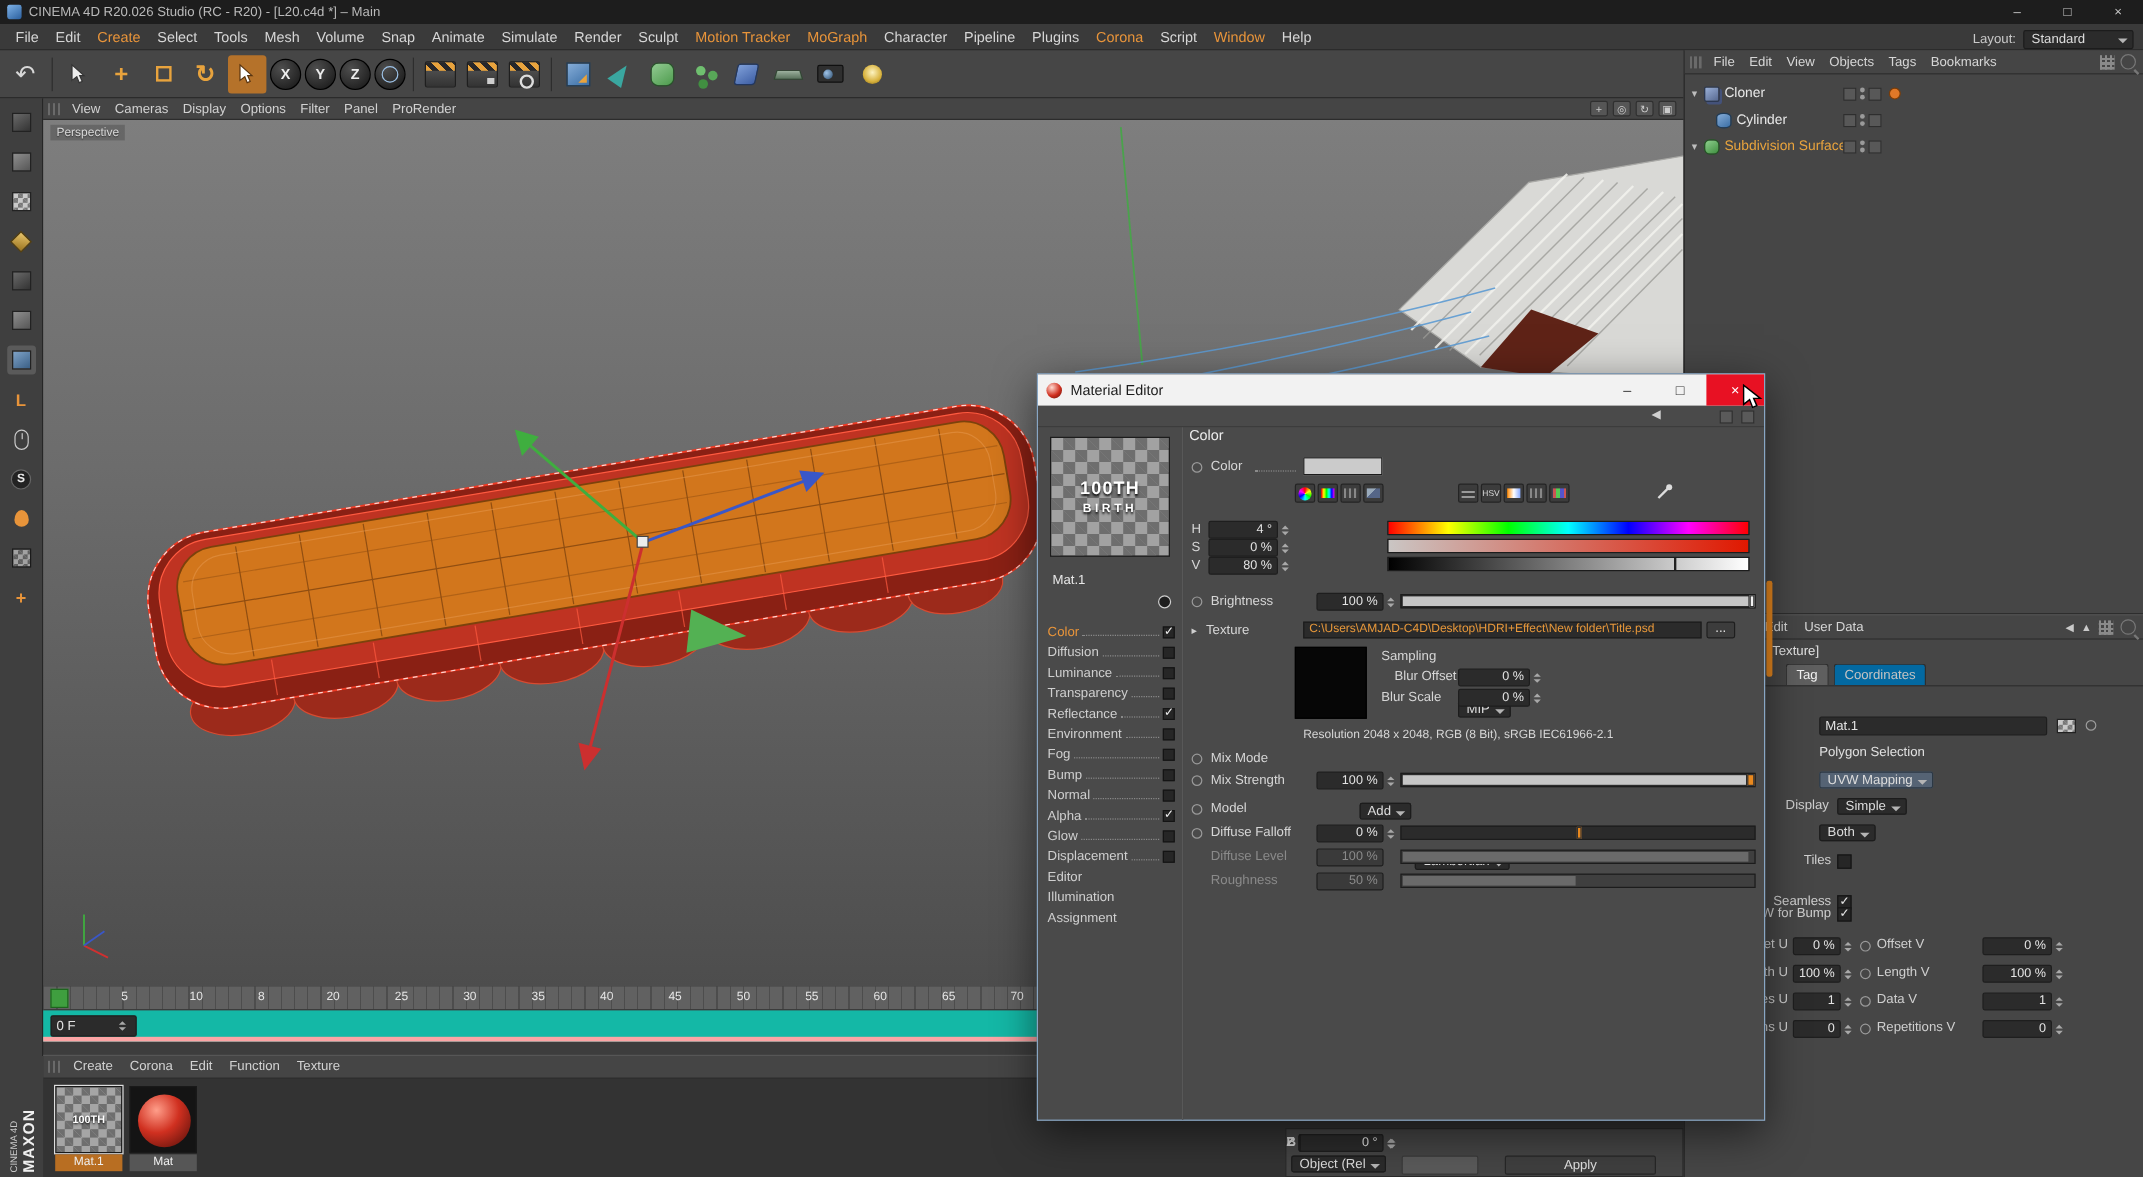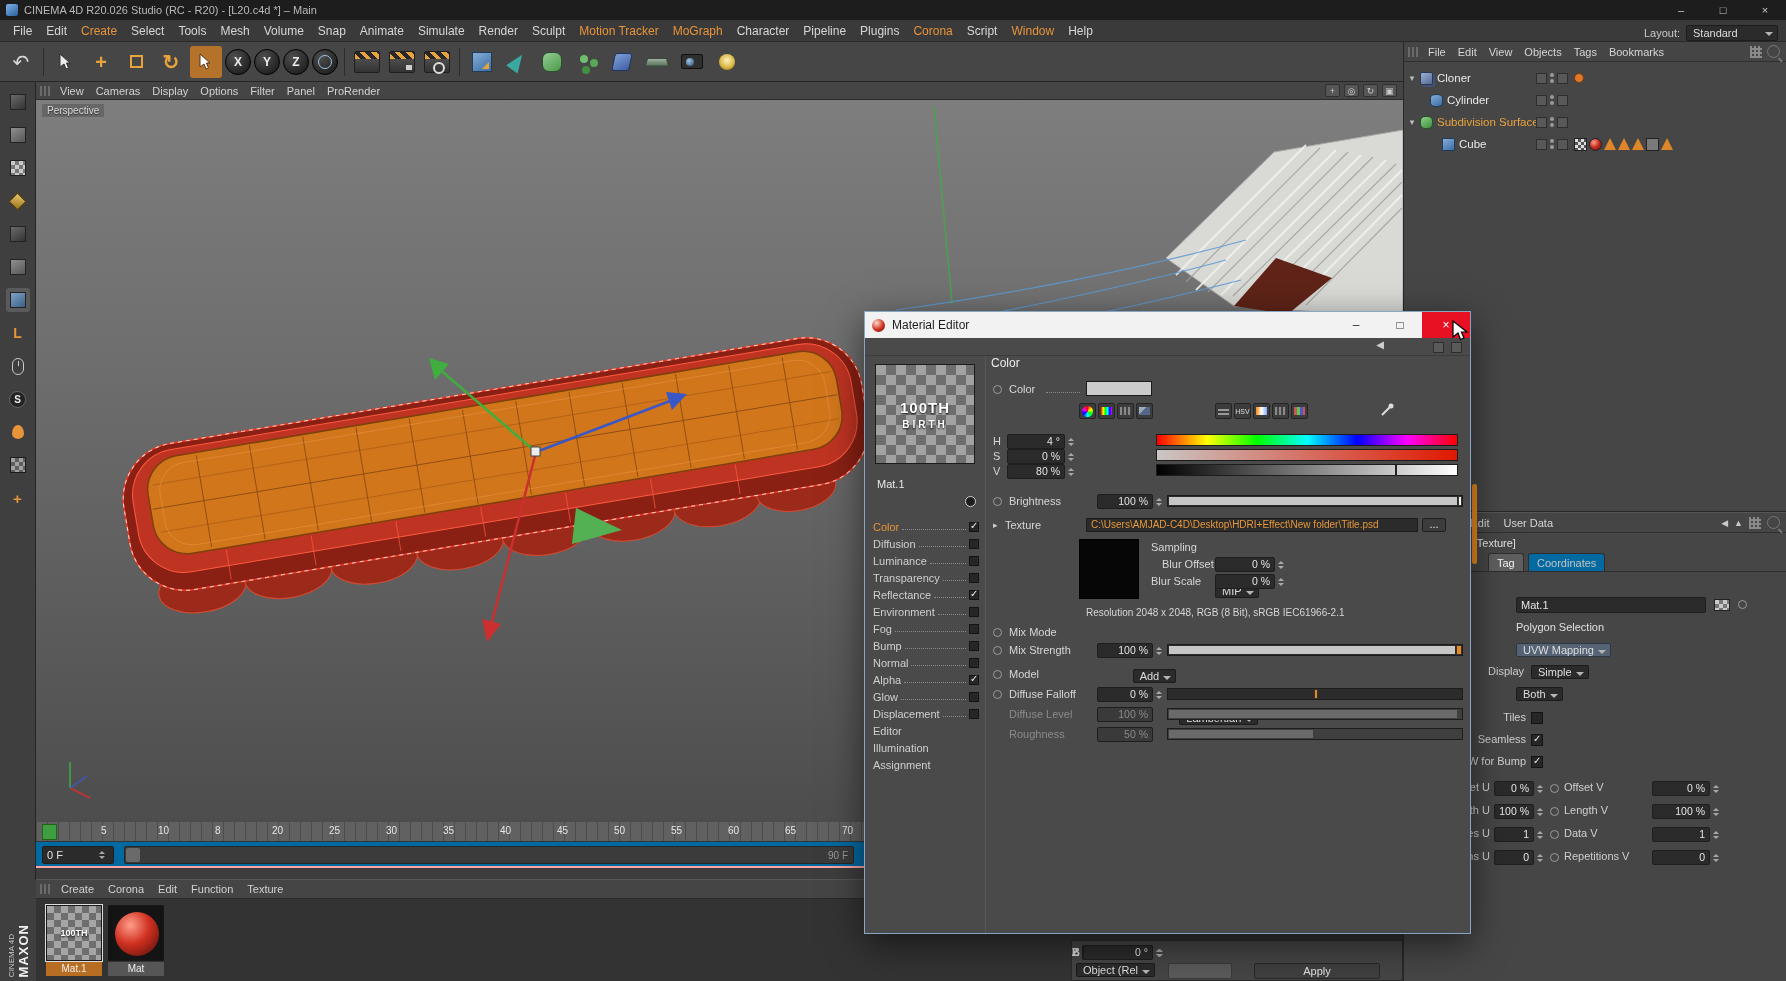--- a/index.html
+++ b/index.html
@@ -76,21 +76,21 @@
   #vpnav { margin-left:auto; display:flex; gap:4px; padding-right:6px; }
   #vpnav .nvi { width:15px; height:13px; background:#565656; border:1px solid #303030; border-radius:2px; display:flex; align-items:center; justify-content:center; color:#ccc; font-size:9px; }
   #canvas { position:absolute; left:0; top:18px; width:1367px; height:722px; background:linear-gradient(180deg,#7e7e7e 0%,#6c6c6c 40%,#4d4d4d 100%); overflow:hidden; }
   #persp { position:absolute; left:6px; top:4px; color:#d9d9d9; font-size:10px; text-shadow:0 1px 1px #333; background:rgba(60,60,60,.35); padding:1px 5px; }
 
   
   #ruler { position:absolute; left:36px; top:822px; width:1367px; height:20px; background:#616161; border-bottom:1px solid #343434;
      background-image:repeating-linear-gradient(90deg, rgba(30,30,30,.30) 0 1px, transparent 1px 11px); display:flex; padding-left:8px; }
   #ruler .tick { width:57px; flex:none; color:#e6e6e6; font-size:10px; line-height:18px; }
   #rmarker { position:absolute; left:6px; top:2px; width:15px; height:16px; background:#3f9e3f; border:1px solid #1e641e; }
-  #playbar { position:absolute; left:36px; top:842px; width:1367px; height:26px; background:#0369a1; border-bottom:2px solid #fca5a5; }
+  #playbar { position:absolute; left:36px; top:842px; width:1367px; height:26px; background:#14b8a6; border-bottom:4px solid #fca5a5; }
   #framefield { position:absolute; left:6px; top:4px; width:72px; height:18px; line-height:16px; }
   #ptrack { position:absolute; left:88px; top:4px; width:730px; height:18px; background:#3b3b3b; border:1px solid #272727; border-radius:2px; }
   #ptrack .handle { position:absolute; left:1px; top:1px; width:14px; height:14px; background:#6a6a6a; border-radius:2px; }
   #ptrack .endf { position:absolute; right:5px; top:1px; color:#9b9b9b; font-size:10px; line-height:16px; }
 
   
   #matmenu { position:absolute; left:36px; top:879px; width:1367px; height:20px; background:#454545; border-top:1px solid #565656; border-bottom:1px solid #2a2a2a; display:flex; align-items:center; gap:2px; padding-left:4px; }
   #matmenu .mi { padding:0 7px; color:#d2d2d2; }
   #matbody { position:absolute; left:36px; top:899px; width:1367px; height:82px; background:#333; }
   .thumb { position:absolute; top:6px; width:56px; height:56px; border:1px solid #191919; }
@@ -522,24 +522,20 @@
       <span class="tick">75</span>
       <span class="tick">80</span>
       <span class="tick">85</span>
       <span class="tick">90</span>
     </div>
   <div id="rmarker" style="position:absolute;left:42px;top:824px;width:15px;height:16px;background:#3f9e3f;border:1px solid #1e641e;z-index:2;"></div>
 
   <div id="playbar">
     <span id="framefield" class="box">0 F</span>
     <span class="spin" style="left:62px;top:5px;"></span>
-    <div id="ptrack">
-      <span class="handle"></span>
-      <span class="endf">90 F</span>
-    </div>
   </div>
 
   <div id="matmenu">
     <span class="grip"></span>
     <span style="display:flex;">
 
     <span class="mi">Create</span>
         <span class="mi">Corona</span>
         <span class="mi">Edit</span>
         <span class="mi">Function</span>
@@ -613,42 +609,20 @@
         <span class="oname accent">Subdivision Surface</span>
         <span class="vis">
             <span class="vsq"></span>
             <span class="vdots">
               <i></i>
               <i></i>
             </span>
             <span class="vsq"></span>
           </span>
       </div>
-      <div class="orow">
-        <span style="width:36px;"></span>
-        <span class="oicon cube"></span>
-        <span class="oname">Cube</span>
-        <span class="vis">
-            <span class="vsq"></span>
-            <span class="vdots">
-              <i></i>
-              <i></i>
-            </span>
-            <span class="vsq"></span>
-          </span>
-        <span class="tags">
-          <span class="tag checker"></span>
-          <span class="tag ball"></span>
-          <span class="tag tri"></span>
-          <span class="tag tri"></span>
-          <span class="tag tri"></span>
-          <span class="tag uvw"></span>
-          <span class="tag tri"></span>
-        </span>
-      </div>
     </div>
   </div>
 
   <div id="attr">
     <div id="attrhead">
       <span class="grip"></span>
       <span style="display:flex;">
 
       <span class="mi">Mode</span>
           <span class="mi">Edit</span>
@@ -687,21 +661,21 @@
       <span class="ddbox abs" style="left:127px;top:0;width:231px;">Simple</span>
     </div>
     <div class="abs" style="left:0;top:174px;width:383px;height:20px;">
       <span class="al">Side</span>
       <span class="ddbox abs" style="left:112px;top:0;width:246px;">Both</span>
     </div>
     <div class="abs" style="left:0;top:198px;width:383px;height:18px;">
       <span class="al rr">Tiles</span>
       <span class="chkb" style="left:127px;top:1px;"></span>
     </div>
-    <div class="abs" style="left:0;top:220px;width:383px;height:18px;">
+    <div class="abs" style="left:0;top:232px;width:383px;height:18px;">
       <span class="al rr">Seamless</span>
       <span class="chkb checked" style="left:127px;top:1px;"></span>
     </div>
     <div class="abs" style="left:0;top:242px;width:383px;height:18px;">
       <span class="al rr">Use UVW for Bump</span>
       <span class="chkb checked" style="left:127px;top:1px;"></span>
     </div>
     <div class="abs" style="left:0;top:268px;width:383px;">
 
         <div class="uvrow">

